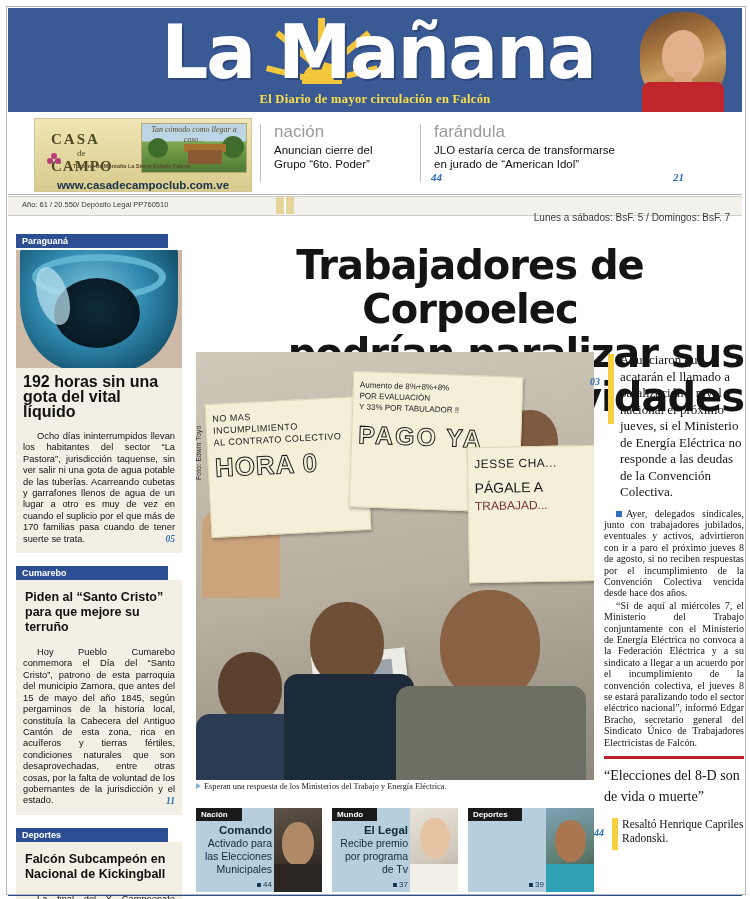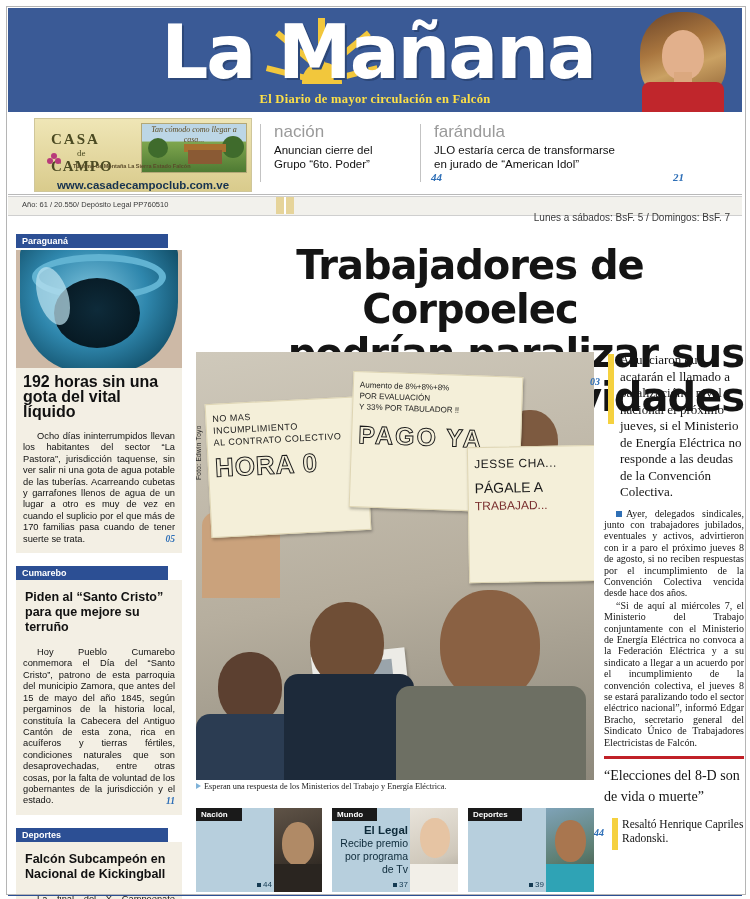--- a/index.html
+++ b/index.html
@@ -390,20 +390,26 @@
       <div class="rc-bar"></div>
       <div class="rc-pg">44</div>
       <div class="rc-attrtext">Resaltó Henrique Capriles Radonski.</div>
     </div>
   </div>
 
   <div class="bottom">
 
     <div class="bcard bc1">
       <div class="bhead">Nación</div>
+      <div class="btext">
+        <b>Comando</b><br>
+        <span style="white-space:pre-line;">Activado para
+las Elecciones
+Municipales</span>
+      </div>
       <div class="bpage"><span class="bsq"></span><span>44</span></div>
       <div class="bphoto bp1">
           <div class="bpf f1"></div>
           <div class="bpbody bb1"></div>
         </div>
     </div>
 
     <div class="bcard bc2">
       <div class="bhead">Mundo</div>
       <div class="btext">

